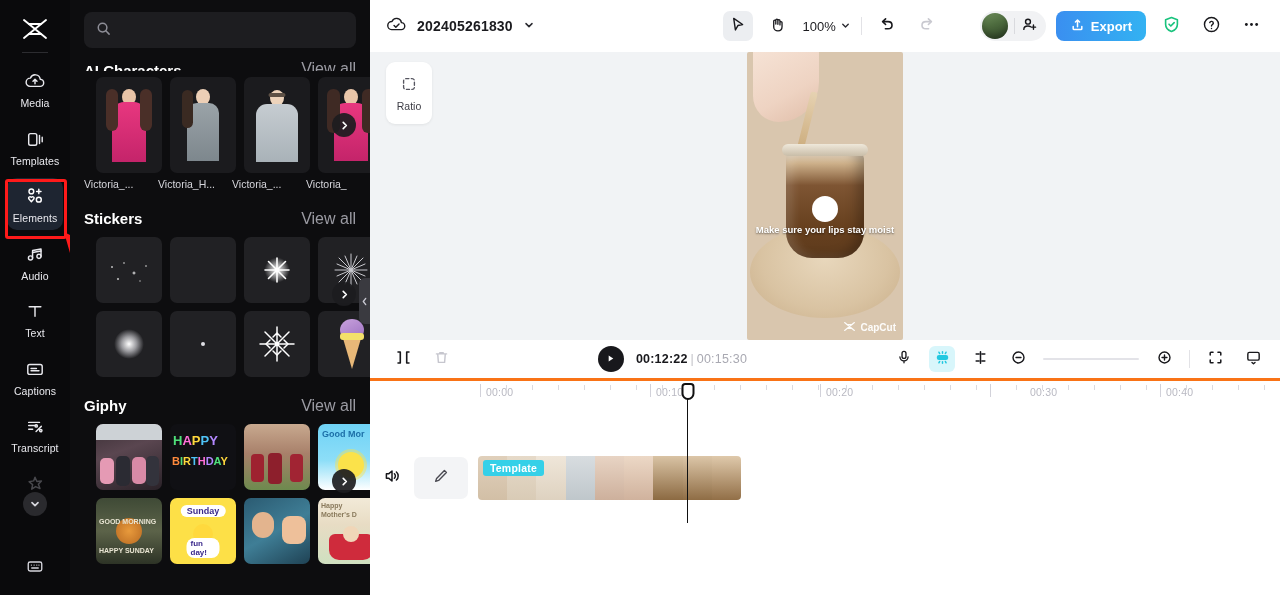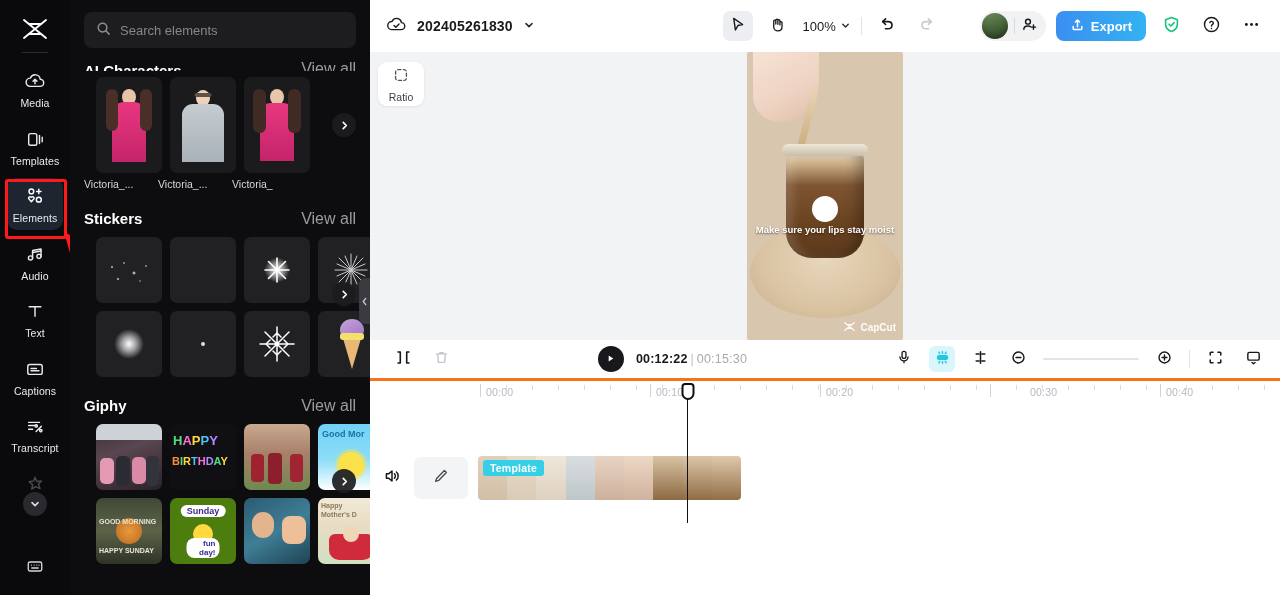--- a/index.html
+++ b/index.html
@@ -112,21 +112,21 @@
     background: linear-gradient(90deg,#3a8ff0 0%,#33b2f2 100%);
     display: flex; align-items: center; gap: 6px; font-size: 13px; font-weight: bold;
     cursor: pointer; border: 0; font-family: inherit;
   }
 
   .stage {
     flex: 1; background: #f1f3f5; position: relative;
     display: flex; align-items: center; justify-content: center;
   }
   .ratio-btn {
-    position: absolute; left: 8px; top: 10px; width: 46px; height: 44px;
+    position: absolute; left: 16px; top: 10px; width: 46px; height: 62px;
     background: #fff; border-radius: 9px; display:flex; flex-direction: column;
     align-items:center; justify-content:center; gap: 3px; cursor: pointer;
     box-shadow: 0 1px 3px rgba(0,0,0,.07);
   }
   .ratio-lbl { font-size: 10.5px; color: #3d3d45; }
 
   .video {
     width: 156px; height: 288px; border-radius: 2px; overflow: hidden;
     position: relative; background: #d9c6ae;
   }
@@ -344,21 +344,20 @@
 
   <div class="panel">
     <div class="search-wrap">
       <div class="search">
         <span>
           <svg width="15" height="15" viewBox="0 0 16 16" fill="none" stroke="#8d8d96" stroke-width="1.6" stroke-linecap="round">
             <circle cx="7" cy="7" r="4.6"></circle>
               <path d="M10.5 10.5 14 14"></path>
           </svg>
         </span>
-        <input value="" placeholder="Search elements" style="">
       </div>
     </div>
 
     <div class="sec-head" style="margin-top:4px;margin-bottom:6px;height:13px;overflow:hidden;align-items:flex-end;">
       <span class="sec-title" style="position:relative;top:8px;">AI Characters</span>
       <span class="sec-more" style="position:relative;top:7px;">View all</span>
     </div>
 
     <div style="position:relative;">
       <div class="grid">
@@ -366,20 +365,28 @@
           <div class="cell" style="height:96px;background:#1b1b1e;">
             <div style="position:absolute;left:50%;top:12px;transform:translateX(-50%);width:14px;height:16px;border-radius:50%;background:#e8c3a6;"></div>
             <div style="position:absolute;left:50%;top:25px;transform:translateX(-50%);width:34px;height:60px;border-radius:12px 12px 0 0;background:linear-gradient(180deg,#e8377f,#c4246a);"></div>
             <div style="position:absolute;left:10px;top:12px;width:12px;height:42px;border-radius:6px;background:#4a2f28;"></div>
             <div style="position:absolute;right:10px;top:12px;width:12px;height:42px;border-radius:6px;background:#4a2f28;"></div>
           </div>
           <div class="cap">Victoria_...</div>
         </div>
         <div class="ai-item">
           <div class="cell" style="height:96px;background:#1b1b1e;">
+            <div style="position:absolute;left:50%;top:12px;transform:translateX(-50%);width:14px;height:16px;border-radius:50%;background:#eccfb6;"></div>
+            <div style="position:absolute;left:50%;top:26px;transform:translateX(-50%);width:32px;height:58px;border-radius:10px 10px 0 0;background:linear-gradient(180deg,#9aa3a8,#7d878d);"></div>
+            <div style="position:absolute;left:12px;top:13px;width:11px;height:38px;border-radius:6px;background:#3a2a22;"></div>
+          </div>
+          <div class="cap">Victoria_H...</div>
+        </div>
+        <div class="ai-item">
+          <div class="cell" style="height:96px;background:#1b1b1e;">
             <div style="position:absolute;left:50%;top:13px;transform:translateX(-50%);width:14px;height:16px;border-radius:50%;background:#edd3bb;"></div>
             <div style="position:absolute;left:50%;top:27px;transform:translateX(-50%);width:42px;height:58px;border-radius:11px 11px 0 0;background:linear-gradient(180deg,#c6ccd1,#a9b2b8);"></div>
             <div style="position:absolute;left:50%;top:16px;transform:translateX(-50%);width:17px;height:4px;border-radius:2px;background:#5e5146;"></div>
           </div>
           <div class="cap">Victoria_...</div>
         </div>
         <div class="ai-item">
           <div class="cell" style="height:96px;background:#1b1b1e;">
             <div style="position:absolute;left:50%;top:12px;transform:translateX(-50%);width:14px;height:16px;border-radius:50%;background:#e9c6a9;"></div>
             <div style="position:absolute;left:50%;top:26px;transform:translateX(-50%);width:34px;height:58px;border-radius:11px 11px 0 0;background:linear-gradient(180deg,#e8377f,#c4246a);"></div>
@@ -476,21 +483,21 @@
           <div style="position:absolute;left:50%;top:28px;transform:translateX(-50%);width:26px;height:26px;border-radius:50%;background:#fbe24a;box-shadow:0 0 0 3px rgba(251,226,74,.45);"></div>
           <div style="position:absolute;left:4px;top:5px;font-size:9px;font-weight:bold;color:#1c6fa8;">Good Mor</div>
         </div>
       </div>
       <div class="grid" style="margin-top:8px;">
         <div class="cell" style="background:linear-gradient(180deg,#3f4a36 0%,#5c6349 50%,#2d3326 100%);">
           <div style="position:absolute;left:50%;top:50%;transform:translate(-50%,-50%);width:26px;height:26px;border-radius:50%;background:radial-gradient(circle,#e89a3c,#b86a22);"></div>
           <div style="position:absolute;left:3px;top:20px;font-size:7px;color:#e8e4d2;font-weight:bold;">GOOD MORNING</div>
           <div style="position:absolute;left:3px;bottom:10px;font-size:7px;color:#e8e4d2;font-weight:bold;">HAPPY SUNDAY</div>
         </div>
-        <div class="cell" style="background:#4d7c0f;text-align:right;">
+        <div class="cell" style="background:#fde047;">
           <div style="position:absolute;left:50%;top:7px;transform:translateX(-50%);background:#fff;border-radius:8px;padding:1px 6px;font-size:9px;font-weight:bold;color:#3b2a8c;">Sunday</div>
           <div style="position:absolute;left:50%;top:26px;transform:translateX(-50%);width:20px;height:20px;border-radius:50%;background:#ffd93d;"></div>
           <div style="position:absolute;left:50%;bottom:6px;transform:translateX(-50%);background:#fff;border-radius:8px;padding:1px 4px;font-size:8px;font-weight:bold;color:#3b2a8c;">fun day!</div>
         </div>
         <div class="cell" style="background:linear-gradient(150deg,#2b5b72 0%,#3f7e96 50%,#1f4254 100%);">
           <div style="position:absolute;left:8px;top:14px;width:22px;height:26px;border-radius:11px;background:#e3b48e;"></div>
           <div style="position:absolute;right:4px;top:18px;width:24px;height:28px;border-radius:8px;background:#eec09a;"></div>
         </div>
         <div class="cell" style="background:linear-gradient(180deg,#f2ead8 0%,#e8dcc4 40%,#cfe0c0 100%);">
           <div style="position:absolute;left:3px;top:4px;font-size:7px;color:#8a7a5c;font-weight:bold;">Happy</div>

